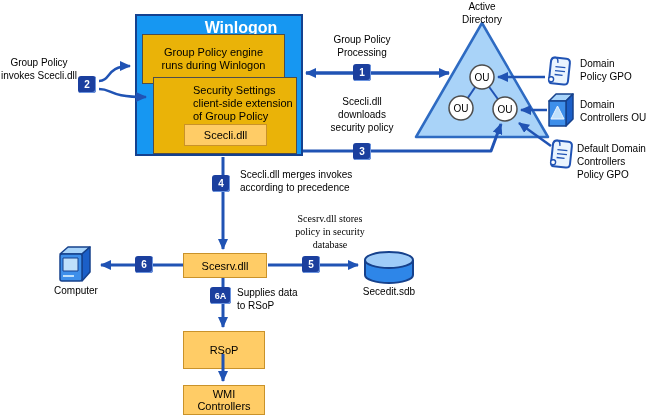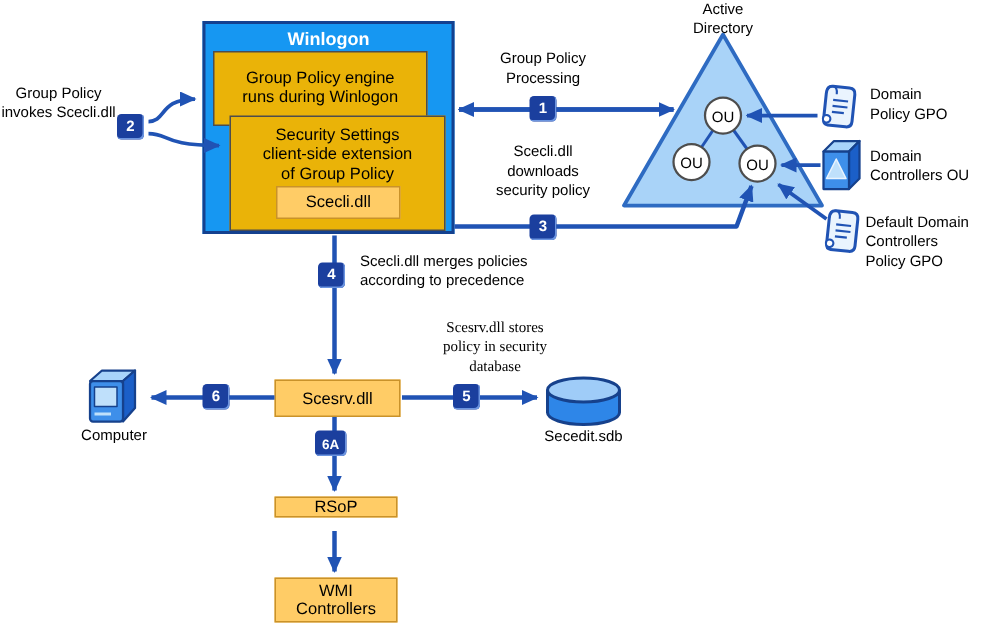--- a/index.html
+++ b/index.html
@@ -3,25 +3,25 @@
 <meta charset="utf-8">
 <style>
   html,body{margin:0;padding:0;background:#fff;}
   .canvas{position:relative;width:664px;height:420px;background:#ffffff;
           font-family:"Liberation Sans",sans-serif;color:#000;overflow:hidden;}
   .lbl{position:absolute;font-size:10px;line-height:13px;white-space:pre-line;}
   .ctr{text-align:center;}
   .box{position:absolute;box-sizing:border-box;}
   .winlogon{background:#1697F2;border:2px solid #14418F;}
   .wl-title{position:absolute;left:0;top:3px;width:100%;text-align:center;color:#fff;
-            font-weight:bold;font-size:12px;}
+            font-weight:bold;font-size:16px;padding-left:22px;}
   .whitebox{background:#eab308;border:1px solid #4D4D4D;}
   .wb-flex{display:flex;align-items:center;justify-content:center;text-align:center;
            font-size:11px;line-height:13px;white-space:pre-line;}
-  .wb-text{padding-top:6px;text-align:center;font-size:11px;line-height:13px;white-space:pre-line;}
+  .wb-text{padding-top:6px;font-size:11px;line-height:13px;white-space:pre-line;padding-left:39px;}
   .orange{background:#FFCC66;border:1px solid #C9922A;display:flex;align-items:center;
           justify-content:center;font-size:11px;line-height:12px;text-align:center;white-space:pre-line;}
   .badge{position:absolute;width:18px;height:17px;background:#1B3F9E;color:#fff;font-weight:bold;
          font-size:10px;display:flex;align-items:center;justify-content:center;border-radius:3px;
          box-shadow:inset -1px -1px 0 #6C95E0;}
   .badge.wide{width:21px;font-size:9px;}
   svg.layer{position:absolute;left:0;top:0;pointer-events:none;}
 </style>
 </head>
 <body>
@@ -38,21 +38,21 @@
   <div class="box whitebox" style="left:153px;top:77px;width:144px;height:77px;">
     <div class="wb-text">Security Settings
 client-side extension
 of Group Policy</div>
   </div>
 
   <div class="box orange" style="left:184px;top:124px;width:83px;height:22px;">Scecli.dll</div>
 
   <div class="box orange" style="left:183px;top:253px;width:84px;height:25px;">Scesrv.dll</div>
 
-  <div class="box orange" style="left:183px;top:331px;width:82px;height:14px;">RSoP</div>
+  <div class="box orange" style="left:183px;top:331px;width:82px;height:38px;">RSoP</div>
 
   <div class="box orange" style="left:183px;top:385px;width:82px;height:30px;">WMI
 Controllers</div>
 
   <svg class="layer" width="664" height="420" viewBox="0 0 664 420">
     <defs>
       <marker id="ah" markerUnits="userSpaceOnUse" markerWidth="11" markerHeight="10" viewBox="0 0 11 10" refX="10" refY="5" orient="auto">
         <path d="M0 0 L11 5 L0 10 Z" fill="#2053B4"></path>
       </marker>
     </defs>
@@ -150,28 +150,30 @@
   <div class="lbl ctr" style="left:310px;top:33px;width:104px;">Group Policy
 Processing</div>
 
   <div class="lbl ctr" style="left:-2px;top:56px;width:82px;">Group Policy
 invokes Scecli.dll</div>
 
   <div class="lbl ctr" style="left:310px;top:95px;width:104px;">Scecli.dll
 downloads
 security policy</div>
 
-  <div class="lbl" style="left:240px;top:168px;width:160px;">Scecli.dll merges policies
+  <div class="lbl" style="left:240px;top:168px;width:160px;">Scecli.dll merges invokes
 according to precedence</div>
 
 
   <div class="lbl ctr" style="left:278px;top:212px;width:104px;font-family:Liberation Serif, serif;">Scesrv.dll stores
 policy in security
 database</div>
 
+  <div class="lbl" style="left:237px;top:286px;width:90px;">Supplies data
+to RSoP</div>
 
   <div class="lbl ctr" style="left:42px;top:284px;width:68px;">Computer</div>
 
   <div class="lbl ctr" style="left:349px;top:285px;width:80px;">Secedit.sdb</div>
 
   <div class="lbl" style="left:580px;top:57px;width:84px;">Domain
 Policy GPO</div>
 
   <div class="lbl" style="left:580px;top:98px;width:84px;">Domain
 Controllers OU</div>

